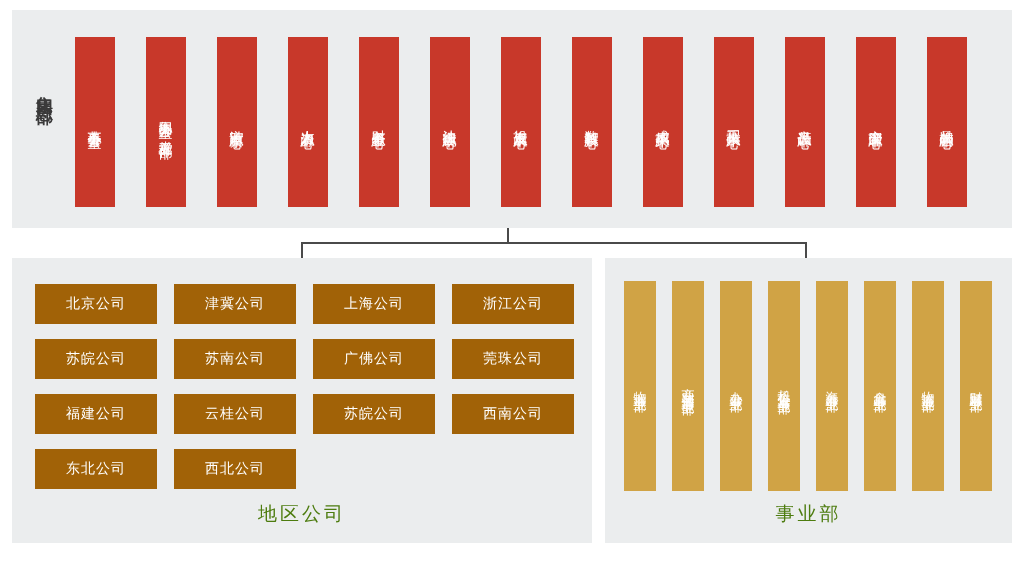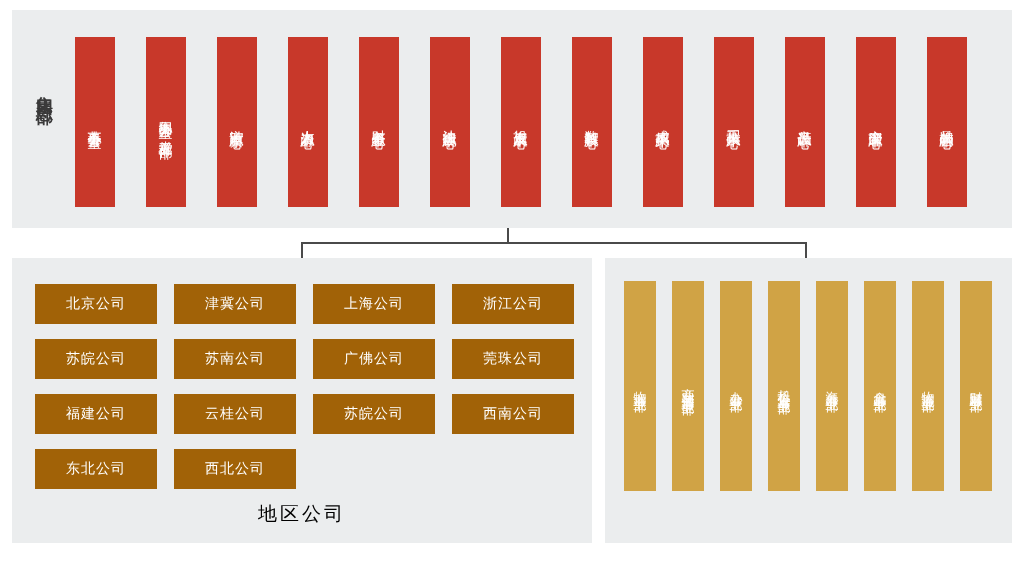--- a/index.html
+++ b/index.html
@@ -53,21 +53,21 @@
   .division-row { position:absolute; left:19px; top:23px; display:flex; gap:16px; }
   .division-bar {
     width:32px; height:210px; background:#d0a345;
     display:flex; align-items:center; justify-content:center;
   }
   .division-bar .bar-text { font-size:13px; letter-spacing:2px; }
 
   
   .panel-label {
     position:absolute; left:0; right:0; bottom:16px; text-align:center;
-    font-size:19px; color:#000000; letter-spacing:3px;
+    font-size:19px; color:#4d7c0f; letter-spacing:3px;
   }
 </style>
 </head>
 <body>
 
 <div class="canvas">
 
   <section class="panel hq-panel">
     <div class="hq-label v-text">集团总部</div>
     <div class="dept-row">
@@ -161,15 +161,16 @@
         <div class="division-bar">
           <span class="v-text bar-text">食品事业部</span>
         </div>
         <div class="division-bar">
           <span class="v-text bar-text">物流事业部</span>
         </div>
         <div class="division-bar">
           <span class="v-text bar-text">财顾事业部</span>
         </div>
       </div>
+    <div class="panel-label">事业部</div>
   </section>
 
 </div>
 
 </body></html>

